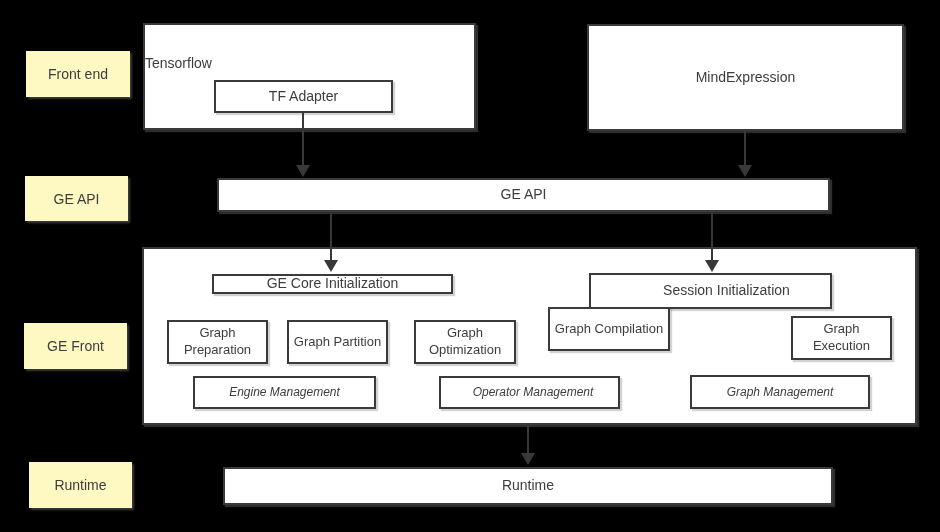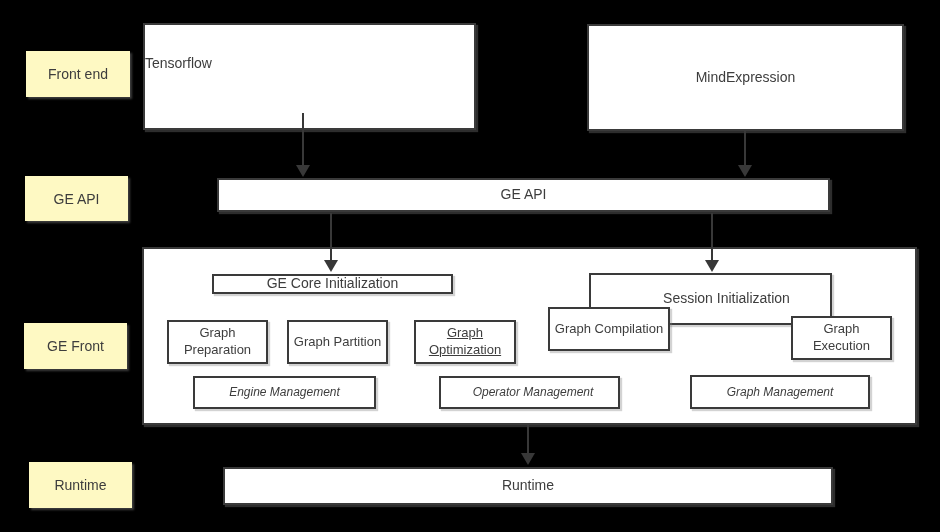--- a/index.html
+++ b/index.html
@@ -38,33 +38,34 @@
 <div class="canvas">
 
   <div class="rail-label" style="left:26px; top:51px; width:104px; height:46px;">Front end</div>
   <div class="rail-label" style="left:25px; top:176px; width:103px; height:45px;">GE API</div>
   <div class="rail-label" style="left:24px; top:323px; width:103px; height:46px;">GE Front</div>
   <div class="rail-label" style="left:29px; top:462px; width:103px; height:46px;">Runtime</div>
 
   <div class="box container-box" style="left:143px; top:23px; width:333px; height:107px;">
     <div class="tf-label">Tensorflow</div>
   </div>
+  <div class="box inner" style="left:214px; top:80px; width:179px; height:33px;">TF Adapter</div>
 
   <div class="box" style="left:587px; top:24px; width:317px; height:107px;">MindExpression</div>
 
   <div class="box bar" style="left:217px; top:178px; width:613px; height:34px;">GE API</div>
 
   <div class="box big-core" style="left:142px; top:247px; width:775px; height:178px;"></div>
 
   <div class="box inner" style="left:212px; top:274px; width:241px; height:20px;">GE Core Initialization</div>
-  <div class="box inner" style="left:589px; top:273px; width:243px; height:52px;padding-left:32px;">Session Initialization</div>
+  <div class="box inner" style="left:589px; top:273px; width:243px; height:36px;padding-left:32px;">Session Initialization</div>
 
   <div class="box inner stage" style="left:167px; top:320px; width:101px; height:44px;">Graph Preparation</div>
   <div class="box inner stage" style="left:287px; top:320px; width:101px; height:44px;">Graph Partition</div>
-  <div class="box inner stage" style="left:414px; top:320px; width:102px; height:44px;text-decoration:underline;">Graph Optimization</div>
+  <div class="box inner stage" style="left:414px; top:320px; width:102px; height:44px;">Graph Optimization</div>
   <div class="box inner stage" style="left:540px; top:307px; width:122px; height:44px;margin-left:8px;">Graph Compilation</div>
   <div class="box inner stage" style="left:791px; top:316px; width:101px; height:44px;">Graph Execution</div>
 
   <div class="box inner mgmt" style="left:193px; top:376px; width:183px; height:33px;">Engine Management</div>
   <div class="box inner mgmt" style="left:439px; top:376px; width:181px; height:33px;padding-left:7px;">Operator Management</div>
   <div class="box inner mgmt" style="left:690px; top:375px; width:180px; height:34px;">Graph Management</div>
 
   <div class="box bar" style="left:223px; top:467px; width:610px; height:38px;">Runtime</div>
 
   <div class="arrow" style="left:296px; top:113px; height:64px;">

